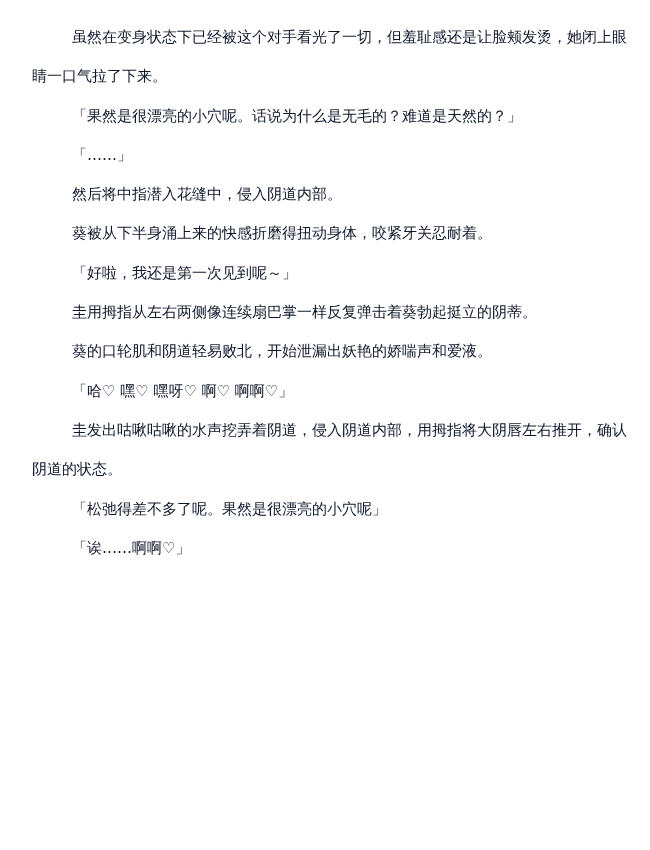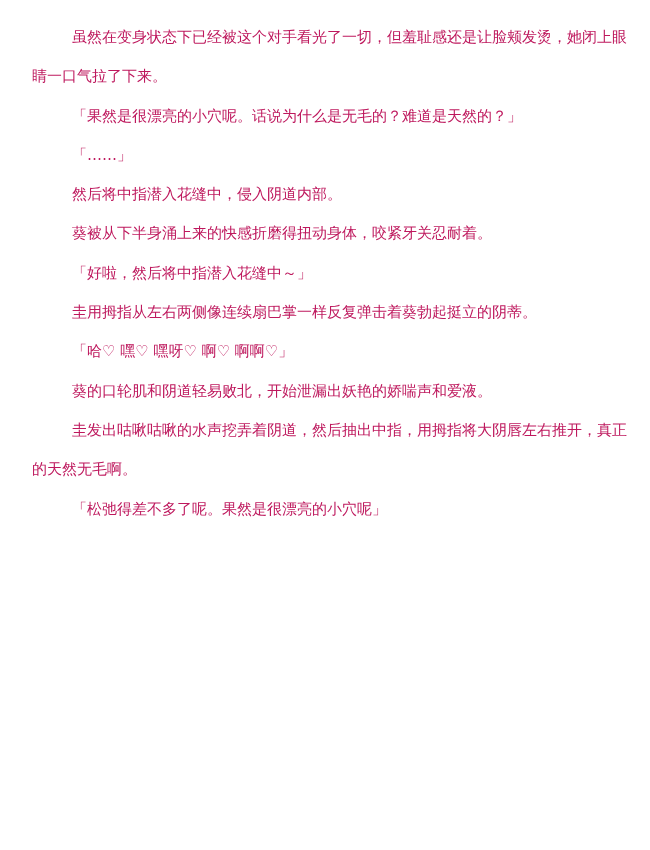--- a/index.html
+++ b/index.html
@@ -26,25 +26,26 @@
     margin: 0;
     padding: 0;
     text-indent: 40px;
     text-align: left;
     word-break: normal;
   }
 </style>
 </head>
 <body style="background: rgb(255, 255, 255);">
 
-<div class="page" style="color: #be185d; border-radius: 6px;">
+<div class="page" style="color: #0f172a; border-radius: 6px;">
   <p>虽然在变身状态下已经被这个对手看光了一切，但羞耻感还是让脸颊发烫，她闭上眼睛一口气拉了下来。</p>
   <p>「果然是很漂亮的小穴呢。话说为什么是无毛的？难道是天然的？」</p>
   <p>「……」</p>
   <p>然后将中指潜入花缝中，侵入阴道内部。</p>
   <p>葵被从下半身涌上来的快感折磨得扭动身体，咬紧牙关忍耐着。</p>
-  <p>「好啦，然后将中指潜入花缝中～」</p>
+  <p>「好啦，我还是第一次见到呢～」</p>
   <p>圭用拇指从左右两侧像连续扇巴掌一样反复弹击着葵勃起挺立的阴蒂。</p>
+  <p>葵的口轮肌和阴道轻易败北，开始泄漏出妖艳的娇喘声和爱液。</p>
   <p>「哈♡ 嘿♡ 嘿呀♡ 啊♡ 啊啊♡」</p>
-  <p>葵的口轮肌和阴道轻易败北，开始泄漏出妖艳的娇喘声和爱液。</p>
-  <p>圭发出咕啾咕啾的水声挖弄着阴道，然后抽出中指，用拇指将大阴唇左右推开，真正的天然无毛啊。</p>
+  <p>圭发出咕啾咕啾的水声挖弄着阴道，侵入阴道内部，用拇指将大阴唇左右推开，确认阴道的状态。</p>
   <p>「松弛得差不多了呢。果然是很漂亮的小穴呢」</p>
+  <p>「诶……啊啊♡」</p>
 </div>
 
 </body></html>

